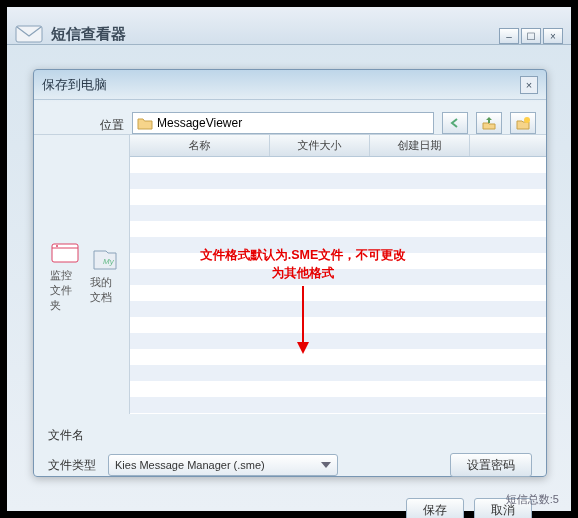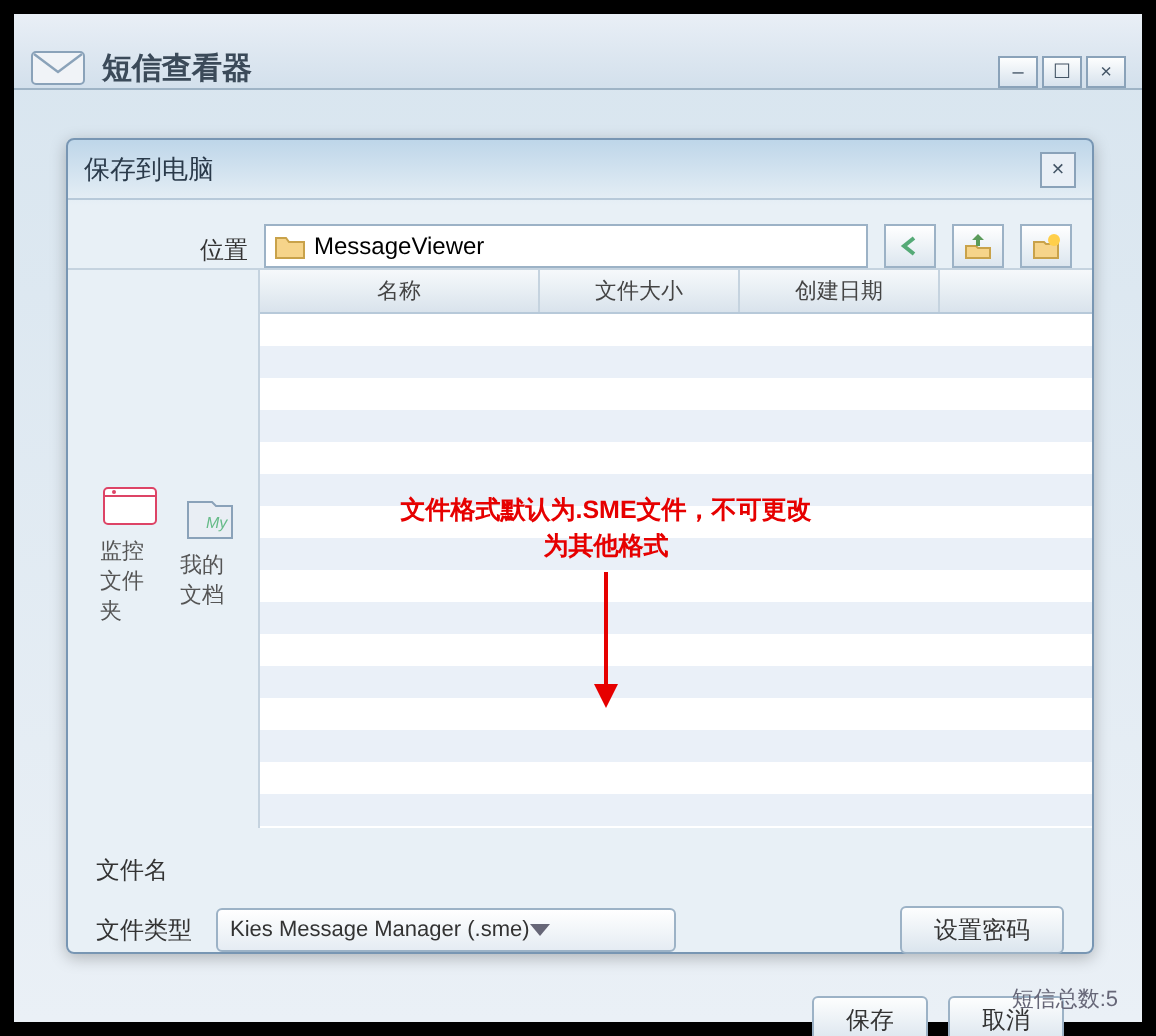--- a/index.html
+++ b/index.html
@@ -29,21 +29,21 @@
   .colhdr div { font-size:11px;color:#444;display:flex;align-items:center;justify-content:center;border-right:1px solid #c5d3df;}
   .colhdr .c1{width:140px;} .colhdr .c2{width:100px;} .colhdr .c3{width:100px;text-align:right;}
   .list { flex:1; background:repeating-linear-gradient(#fff,#fff 16px,#eaf0f8 16px,#eaf0f8 32px); position:relative;}
   .annotation { position:absolute; left:43px; top:90px; width:260px; }
   .ann-text { color:#e60000; font-size:12.5px; font-weight:bold; line-height:1.4; text-align:center;}
   .arrow-svg { display:block; margin:4px auto 0;}
   .bottom { padding:6px 14px 10px; }
   .frow { display:flex;align-items:center;height:30px;gap:10px;}
   .flbl { width:50px;font-size:12px;color:#333;}
   .fname-input { width:230px;height:22px;border:2px solid #e60000;border-radius:4px;padding:0 6px;font-size:12px;color:#333;background:#fff;}
-  .select-like { display:flex;align-items:center;width:230px;height:22px;border:1px solid #9cb2c6;background:linear-gradient(#fff,#e5ecf3);padding:0 6px;font-size:11px;color:#333;cursor:pointer;border-radius:3px;}
+  .select-like { display:flex;align-items:center;justify-content:space-between;width:230px;height:22px;border:1px solid #9cb2c6;background:linear-gradient(#fff,#e5ecf3);padding:0 6px;font-size:11px;color:#333;cursor:pointer;border-radius:3px;}
   .btn { height:24px;padding:0 16px;border:1px solid #9cb2c6;background:linear-gradient(#fdfefe,#dbe5ee);font-size:12px;color:#333;border-radius:3px;cursor:pointer;display:flex;align-items:center;justify-content:center;}
   .action-row { display:flex;justify-content:flex-end;gap:10px;padding:8px 14px 0;}
   .status { position:absolute;bottom:4px;right:12px;font-size:11px;color:#667;}
   .tri{width:0;height:0;border-left:5px solid transparent;border-right:5px solid transparent;border-top:6px solid #667;}
 </style>
 </head>
 <body>
 
 <div class="frame">
   <div class="app">

